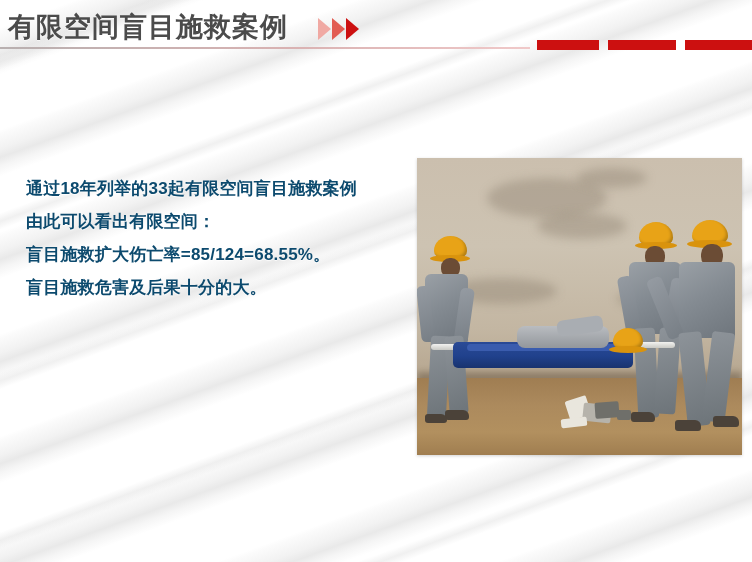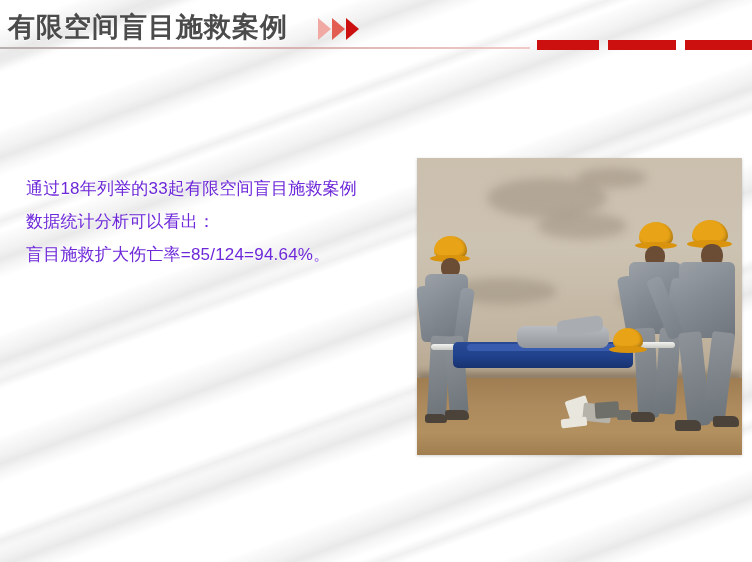--- a/index.html
+++ b/index.html
@@ -109,22 +109,22 @@
 
   
   .text-block {
     position: absolute;
     left: 26px;
     top: 172px;
     width: 388px;
   }
   .text-line {
     font-size: 17px;
-    font-weight: normal;
-    color: #6d28d9;
+    font-weight: bold;
+    color: #0c4a6e;
     line-height: 33px;
     white-space: nowrap;
     letter-spacing: 0.2px;
     text-shadow: 0 1px 1px rgba(255,255,255,0.85);
   }
 
   
   .photo {
     position: absolute;
     left: 417px;
@@ -251,22 +251,23 @@
     </div>
 
     <div class="header-rule"></div>
     <div class="bar-seg s1"></div>
     <div class="bar-seg s2"></div>
     <div class="bar-seg s3"></div>
   </div>
 
   <div class="text-block">
     <div class="text-line">通过18年列举的33起有限空间盲目施救案例</div>
-    <div class="text-line">数据统计分析可以看出：</div>
-    <div class="text-line">盲目施救扩大伤亡率=85/124=94.64%。</div>
+    <div class="text-line">由此可以看出有限空间：</div>
+    <div class="text-line">盲目施救扩大伤亡率=85/124=68.55%。</div>
+    <div class="text-line">盲目施救危害及后果十分的大。</div>
   </div>
 
   <div class="photo">
 
     <div class="ph-wall"></div>
     <div class="ph-wall-stain" style="left:70px; top:20px;  width:120px; height:40px;"></div>
     <div class="ph-wall-stain" style="left:120px;top:55px;  width:90px;  height:26px;"></div>
     <div class="ph-wall-stain" style="left:160px;top:10px;  width:70px;  height:20px;"></div>
     <div class="ph-wall-stain" style="left:30px; top:120px; width:110px; height:26px;"></div>
     <div class="ph-wall-stain" style="left:200px;top:130px; width:80px;  height:22px;"></div>

